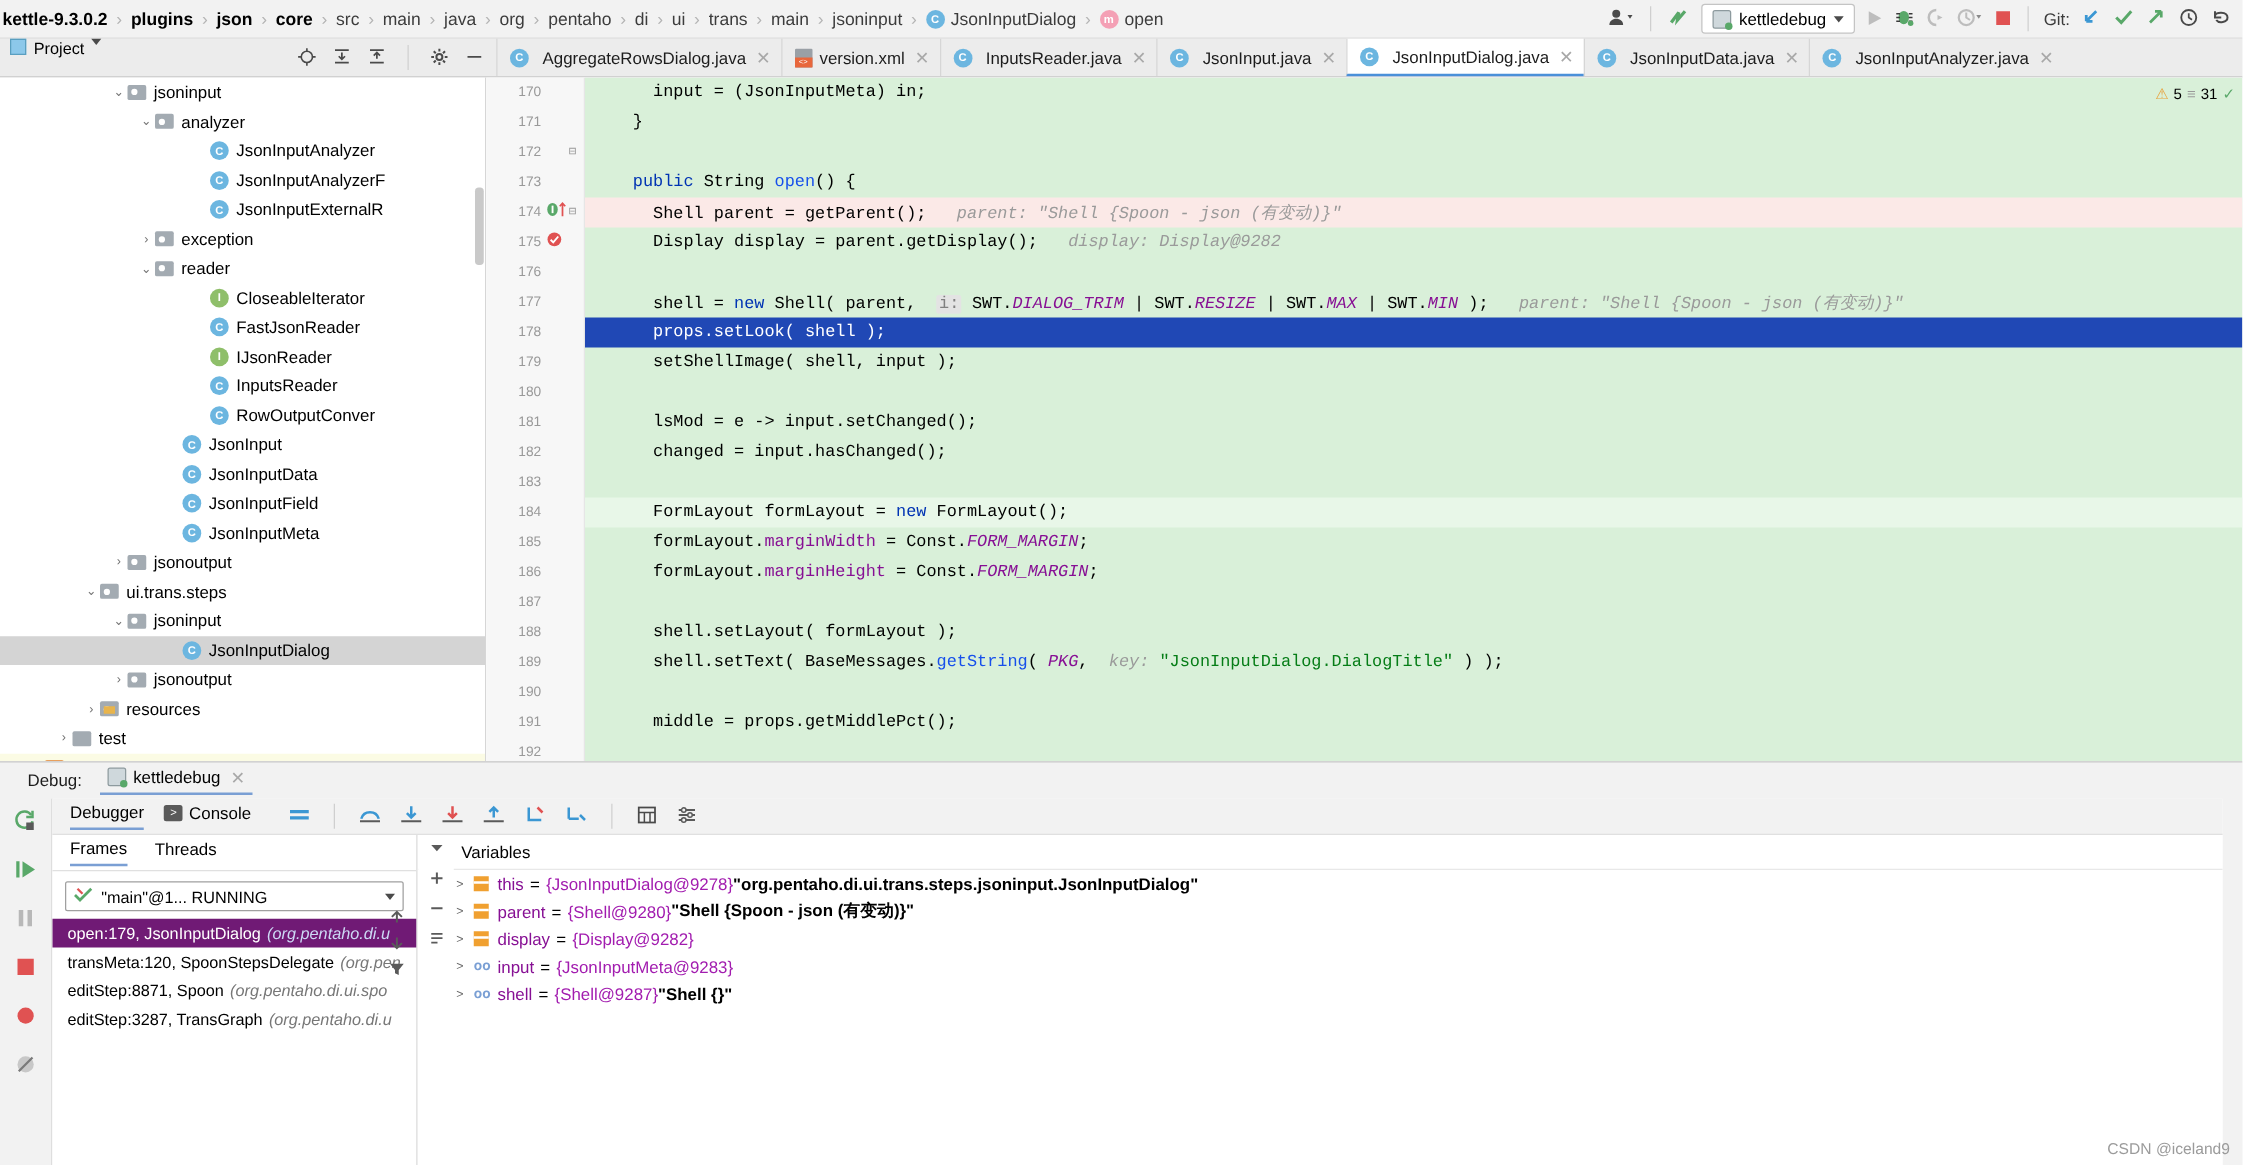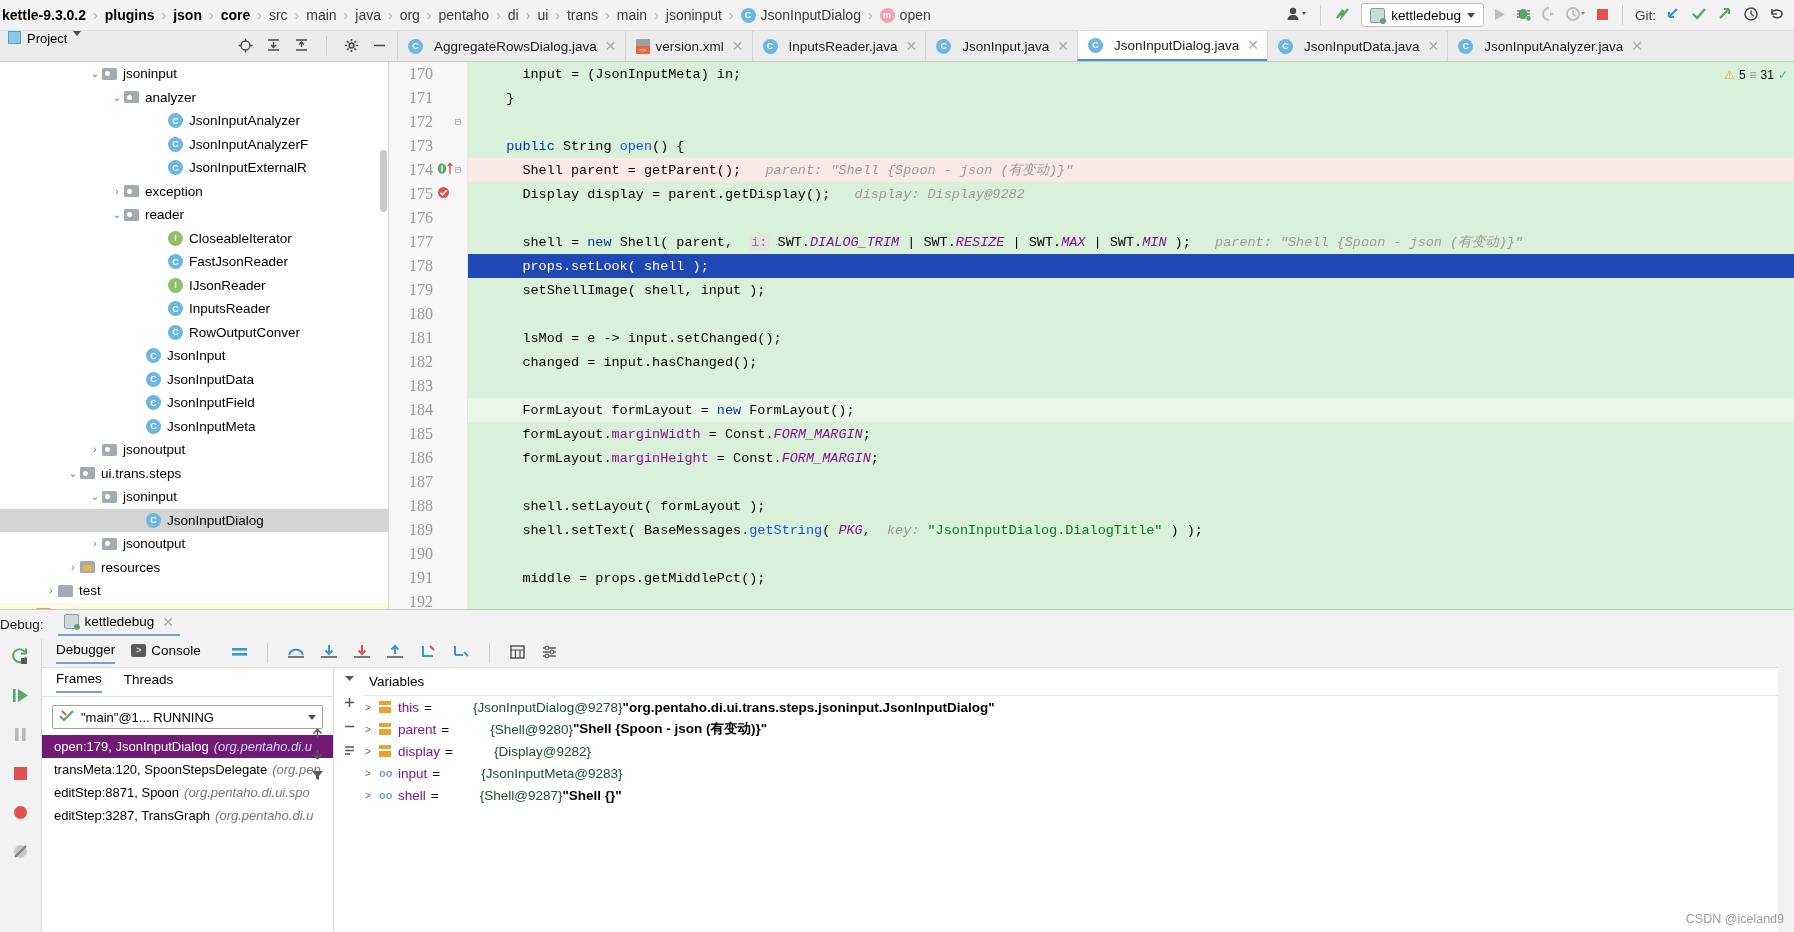--- a/index.html
+++ b/index.html
@@ -97,21 +97,21 @@
   .editor {
     position:absolute; left:389px; top:62px; width:1405px; height:547px;
     background:#fff; overflow:hidden;
   }
   .gutter {
     position:absolute; left:0; top:0; width:79px; height:547px; background:#f7f7f7;
     border-right:1px solid #e6e6e6;
   }
   .codearea { position:absolute; left:79px; top:0; right:0; height:547px; background:#d9f0d9; }
   .erow { position:relative; height:24px; display:flex; align-items:center; font-family:"Liberation Mono", monospace; font-size:13.5px; }
-  .lineno { position:absolute; left:0; width:44px; text-align:right; color:#999; font-family:Liberation Serif, serif; font-size:16px; }
+  .lineno { position:absolute; left:0; width:44px; text-align:right; color:#999; font-family:Liberation Sans, sans-serif; font-size:11px; }
   .gmark { position:absolute; left:48px; width:28px; text-align:left; }
   .codeline { padding-left:22px; white-space:pre; }
   .row-bg-warn { background:#fbe9e7; }
   .row-bg-exec { background:#2048b5; }
   .row-bg-exec .codeline { color:#fff; }
   .row-bg-lite { background:#e8f7e8; }
 
   .kw { color:#0033b3; }
   .fn { color:#1750eb; }
   .fld { color:#871094; }
@@ -123,21 +123,21 @@
 
   .inspect {
     position:absolute; right:6px; top:6px; display:flex; align-items:center; gap:4px; font-size:12px;
   }
   .warn-ico { color:#e8a33d; }
   .err-ico { color:#9a9a9a; }
   .ok-ico { color:#59a869; }
 
   
   .debugpanel { position:absolute; left:0; top:609px; width:1794px; height:323px; background:#f2f2f2; border-top:1px solid #c8c8c8; }
-  .debug-head { height:29px; display:flex; align-items:center; padding-left:0; gap:14px; }
+  .debug-head { height:29px; display:flex; align-items:center; padding-left:22px; gap:14px; }
   .debug-lbl { font-size:13.5px; color:#1c1c1c; }
   .debug-tab { display:flex; align-items:center; gap:6px; font-size:13.5px; padding:0 6px 4px 6px; border-bottom:2px solid #7a9fd4; }
   .run-ico { width:15px;height:15px;background:#cfd8dc;border:1px solid #8d9a9e;border-radius:2px;position:relative; }
   .run-ico:after{content:"";position:absolute;right:-2px;bottom:-2px;width:6px;height:6px;border-radius:50%;background:#59a869;}
 
   .dbg-toolbar-left {
     position:absolute; left:0; top:29px; width:42px; height:294px;
     background:#f2f2f2; border-right:1px solid #d8d8d8;
     display:flex; flex-direction:column; align-items:center; padding-top:8px; gap:18px;
   }
@@ -167,21 +167,21 @@
   .vars-col { position:absolute; left:293px; top:29px; right:0; bottom:0; background:#fff; }
   .vars-head { height:28px; display:flex; align-items:center; padding-left:34px; font-size:13.5px; border-bottom:1px solid #e8e8e8;}
   .var-row { height:22px; display:flex; align-items:center; padding-left:30px; font-size:13.5px; white-space:nowrap; }
   .var-chev { color:#666; font-size:10px; width:14px; }
   .var-ico { width:12px;height:12px;margin-right:7px;flex:0 0 12px; }
   .ico-obj { background:linear-gradient(#f0a030,#f0a030) ; position:relative;}
   .ico-obj:after{content:"";position:absolute;left:0;top:4px;width:12px;height:2px;background:#fff;}
   .ico-param { color:#7a9fd4; font-weight:bold; font-size:11px; width:14px; margin-right:5px; }
   .var-name { color:#871094; }
   .var-eq { margin:0 5px; }
-  .var-type { color:#14532d;margin-left:36px; }
+  .var-type { color:#a21caf; }
   .var-str { color:#000; font-weight:bold; }
 
   .vars-gutter { position:absolute; left:0; top:0; width:28px; bottom:0; background:#fff; display:flex; flex-direction:column; align-items:center; padding-top:4px; gap:9px;}
 
   .watermark { position:absolute; right:10px; bottom:6px; color:#9b9b9b; font-size:12.5px; }
 
   .mini-ico { color:#5a5a5a; font-size:14px; line-height:1; }
 </style>
 </head>
 <body>

